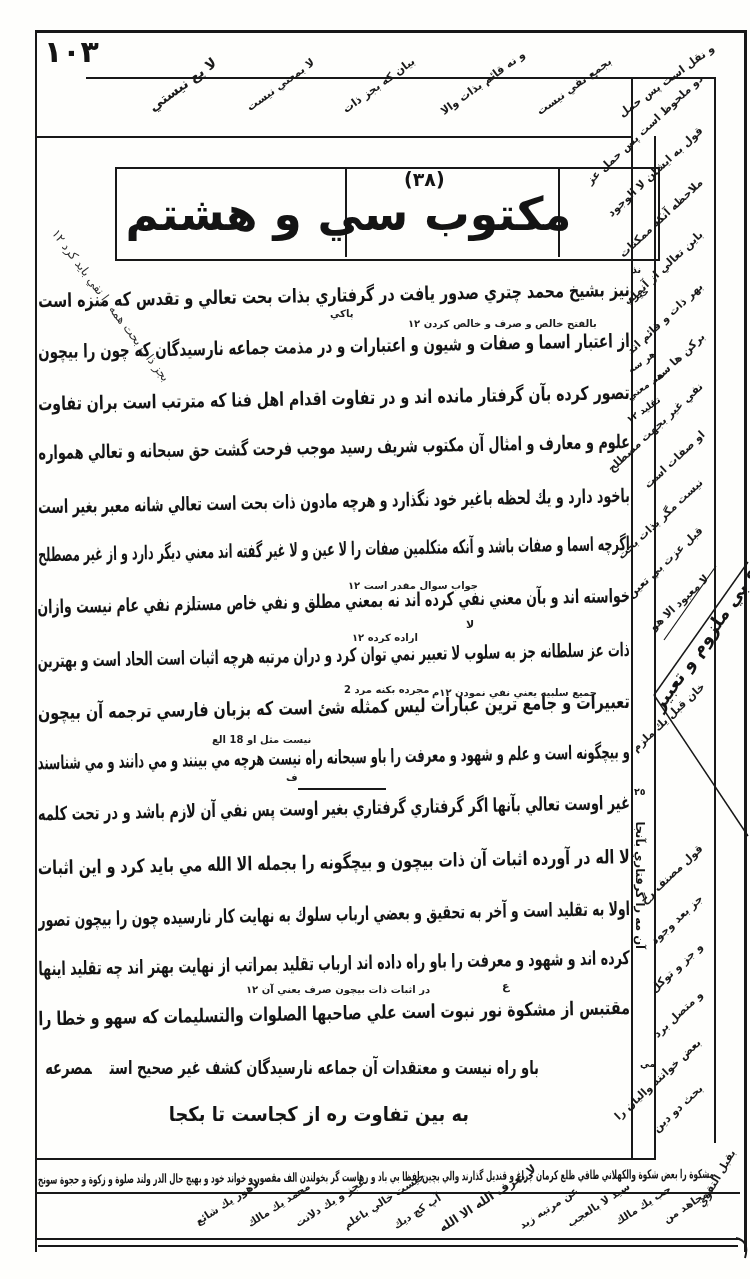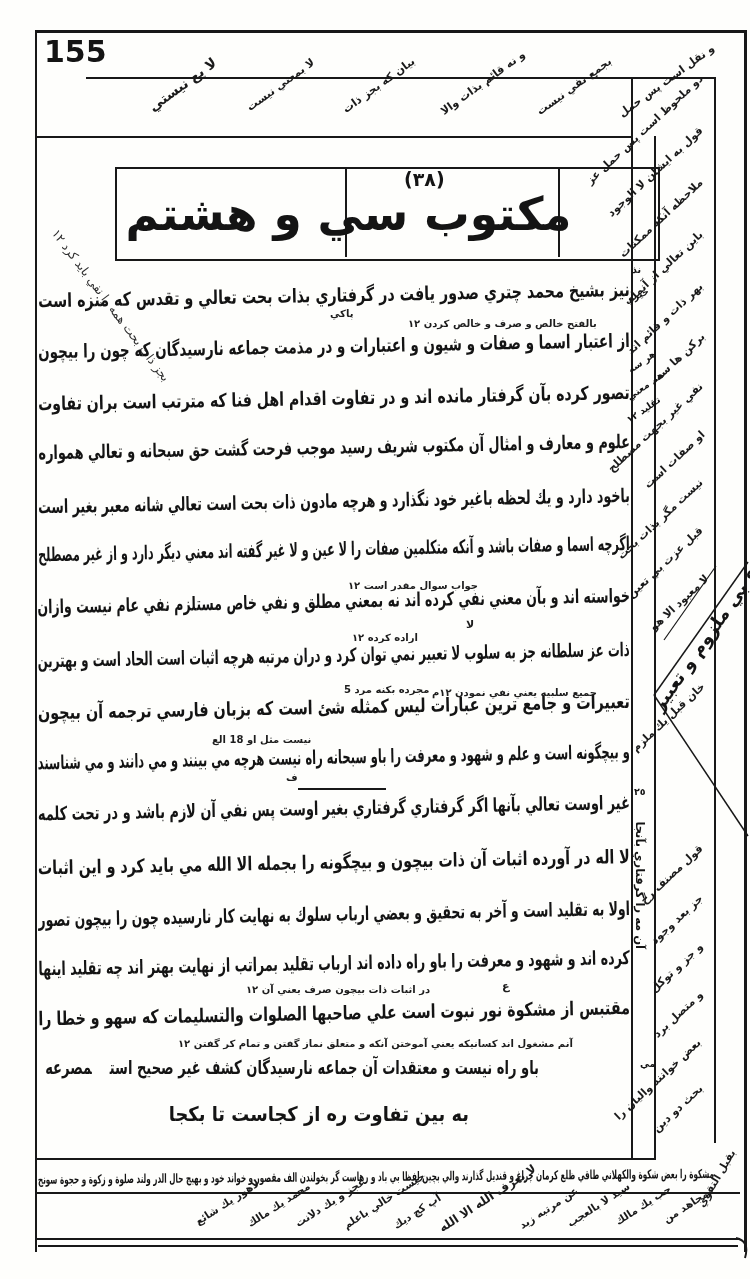--- a/index.html
+++ b/index.html
@@ -63,21 +63,21 @@
   <div class="bd" style="left:345px;top:167px;width:2px;height:90px;"></div>
   <div class="bd" style="left:558px;top:167px;width:2px;height:90px;"></div>
 
   <svg class="rules" width="750" height="1279">
     <line x1="654" y1="695" x2="748" y2="562" stroke="#181818" stroke-width="1.5"></line>
     <line x1="654" y1="695" x2="748" y2="836" stroke="#181818" stroke-width="1.5"></line>
     <line x1="664" y1="640" x2="716" y2="566" stroke="#181818" stroke-width="1.2"></line>
     <path d="M736,1238 q14,3 9,20" stroke="#181818" stroke-width="2" fill="none"></path>
   </svg>
 
-  <div class="pagenum">155</div>
+  <div class="pagenum">١٠٣</div>
 
   <div class="title-num">(٣٨)</div>
   <div class="title" style="--sx: 0.989;">مكتوب سي و هشتم</div>
 
   <div class="scribble">بجز ذات بحت همه را نفي بايد كرد ١٢</div>
 
   <div class="line" style="top: 278px; --sx: 0.751;">نيز بشيخ محمد چتري صدور يافت در گرفتاري بذات بحت تعالي و تقدس كه منزه است</div>
   <div class="line" style="top: 329px; --sx: 0.708;">از اعتبار اسما و صفات و شيون و اعتبارات و در مذمت جماعه نارسيدگان كه چون را بيچون</div>
   <div class="line" style="top: 381px; --sx: 0.744;">تصور كرده بآن گرفتار مانده اند و در تفاوت اقدام اهل فنا كه مترتب است بران تفاوت</div>
   <div class="line" style="top: 430px; --sx: 0.677;">علوم و معارف و امثال آن مكتوب شريف رسيد موجب فرحت گشت حق سبحانه و تعالي همواره</div>
@@ -94,28 +94,27 @@
   <div class="line" style="top: 996px; --sx: 0.749;">مقتبس از مشكوة نور نبوت است علي صاحبها الصلوات والتسليمات كه سهو و خطا را</div>
 
   <div class="closing" style="--sx: 0.688;"><span>باو راه نيست و معتقدات آن جماعه نارسيدگان كشف غير صحيح است</span><span class="masra">مصرعه</span></div>
   <div class="hemistich" style="--sx: 0.893;">به بين تفاوت ره از كجاست تا بكجا</div>
 
   <div class="ig" style="left:330px;top:308px;">پاكي</div>
   <div class="ig" style="left:408px;top:318px;">بالفتح خالص و صرف و خالص كردن ١٢</div>
   <div class="ig" style="left:348px;top:580px;">جواب سوال مقدر است ١٢</div>
   <div class="ig" style="left:352px;top:632px;">اراده كرده ١٢</div>
   <div class="ig" style="left:466px;top:618px;font-size:11px;">لا</div>
-  <div class="ig" style="left:344px;top:684px;">مجرده بكنه مرد 5</div>
+  <div class="ig" style="left:344px;top:684px;">مجرده بكنه مرد 2</div>
   <div class="ig" style="left:432px;top:687px;">جميع سلبيه يعني نفي نمودن ١٢م</div>
   <div class="ig" style="left:212px;top:734px;">نيست مثل او 18 الع</div>
   <div class="bd" style="left:298px;top:788px;width:88px;height:2px;"></div>
   <div class="ig" style="left:286px;top:772px;">ف</div>
   <div class="ig" style="left:246px;top:984px;">در اثبات ذات بيچون صرف يعني آن ١٢</div>
   <div class="ig" style="left:502px;top:980px;font-size:11px;">ع</div>
-  <div class="ig" style="left:178px;top:1038px;">آنم مشغول اند كسانيكه يعني آموختن آنكه و متعلق نماز گفتن و تمام كر گفتن ١٢</div>
 
   <div class="gutter" style="left:632px;top:264px;">نذ</div>
   <div class="gutter" style="left:624px;top:290px;transform:rotate(-25deg);">خيري</div>
   <div class="gutter" style="left:626px;top:356px;transform:rotate(-35deg);">هر سه</div>
   <div class="gutter" style="left:624px;top:380px;transform:rotate(-35deg);">هم معني</div>
   <div class="gutter" style="left:624px;top:404px;transform:rotate(-35deg);">تقليد ١٢</div>
   <div class="gutter" style="left:634px;top:786px;">٢٥</div>
   <div class="catchword">آن مه را گرفتاري بآنجا</div>
   <div class="gutter" style="left:640px;top:1058px;">مي</div>
 

